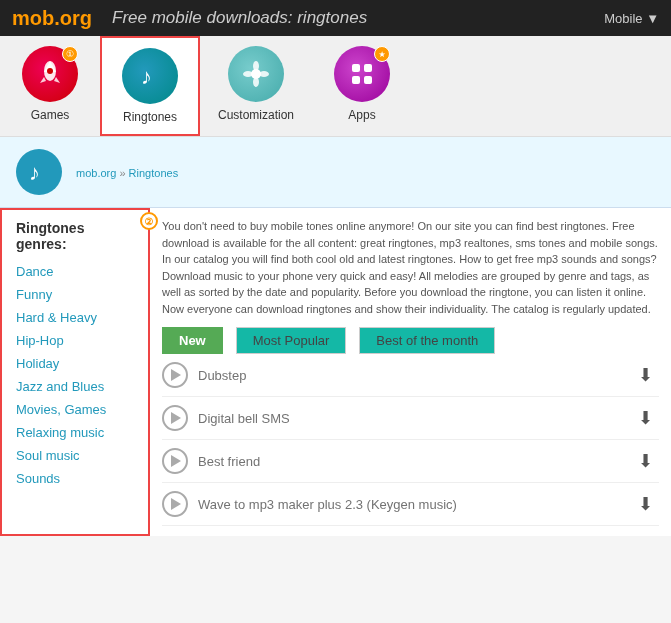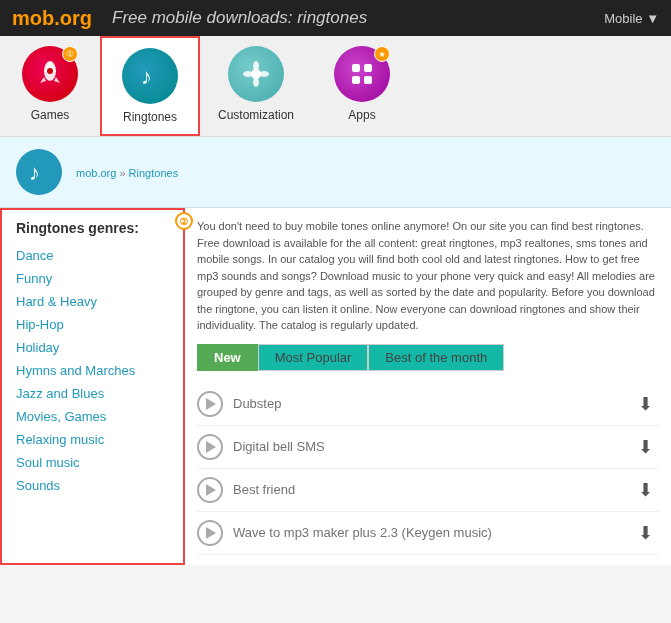--- a/index.html
+++ b/index.html
@@ -95,21 +95,21 @@
     .breadcrumb { font-size: 11px; color: #888; margin-top: 2px; }
     .breadcrumb a { color: #29b; text-decoration: none; }
 
     
     .main-layout {
       display: flex;
     }
 
     
     .sidebar {
-      width: 185px;
+      width: 150px;
       border: 2px solid #e44;
       background: #fff;
       padding: 10px 14px;
       flex-shrink: 0;
     }
     .sidebar-title {
       font-size: 14px;
       font-weight: bold;
       color: #333;
       margin-bottom: 8px;
@@ -143,22 +143,22 @@
     .info-text {
       font-size: 11px;
       color: #555;
       line-height: 1.5;
       margin-bottom: 10px;
     }
 
     
     .tabs {
       display: flex;
-      gap: 0;
-      margin-bottom: 12px;
+      gap: 13px;
+      margin-bottom: 0;
       align-items: flex-end;
     }
     .tab {
       padding: 5px 16px;
       font-size: 13px;
       cursor: pointer;
       color: #444;
       background: #14b8a6;
       border: 1px solid #ccc;
     }
@@ -292,21 +292,20 @@
 
 <div class="main-layout">
 
   <div class="sidebar">
     <div class="sidebar-title">Ringtones genres:</div>
     <div class="sidebar-item">Dance</div>
     <div class="sidebar-item">Funny</div>
     <div class="sidebar-item">Hard &amp; Heavy</div>
     <div class="sidebar-item">Hip-Hop</div>
     <div class="sidebar-item">Holiday</div>
-    <div class="sidebar-item">Hymns and Marches</div>
     <div class="sidebar-item">Jazz and Blues</div>
     <div class="sidebar-item">Movies, Games</div>
     <div class="sidebar-item">Relaxing music</div>
     <div class="sidebar-item">Soul music</div>
     <div class="sidebar-item">Sounds</div>
   </div>
 
   <div class="content">
     <div class="circle-badge">②</div>
     <p class="info-text">You don't need to buy mobile tones online anymore! On our site you can find best ringtones. Free download is available for the all content: great ringtones, mp3 realtones, sms tones and mobile songs. In our catalog you will find both cool old and latest ringtones. How to get free mp3 sounds and songs? Download music to your phone very quick and easy! All melodies are grouped by genre and tags, as well as sorted by the date and popularity. Before you download the ringtone, you can listen it online. Now everyone can download ringtones and show their individuality. The catalog is regularly updated.</p>

